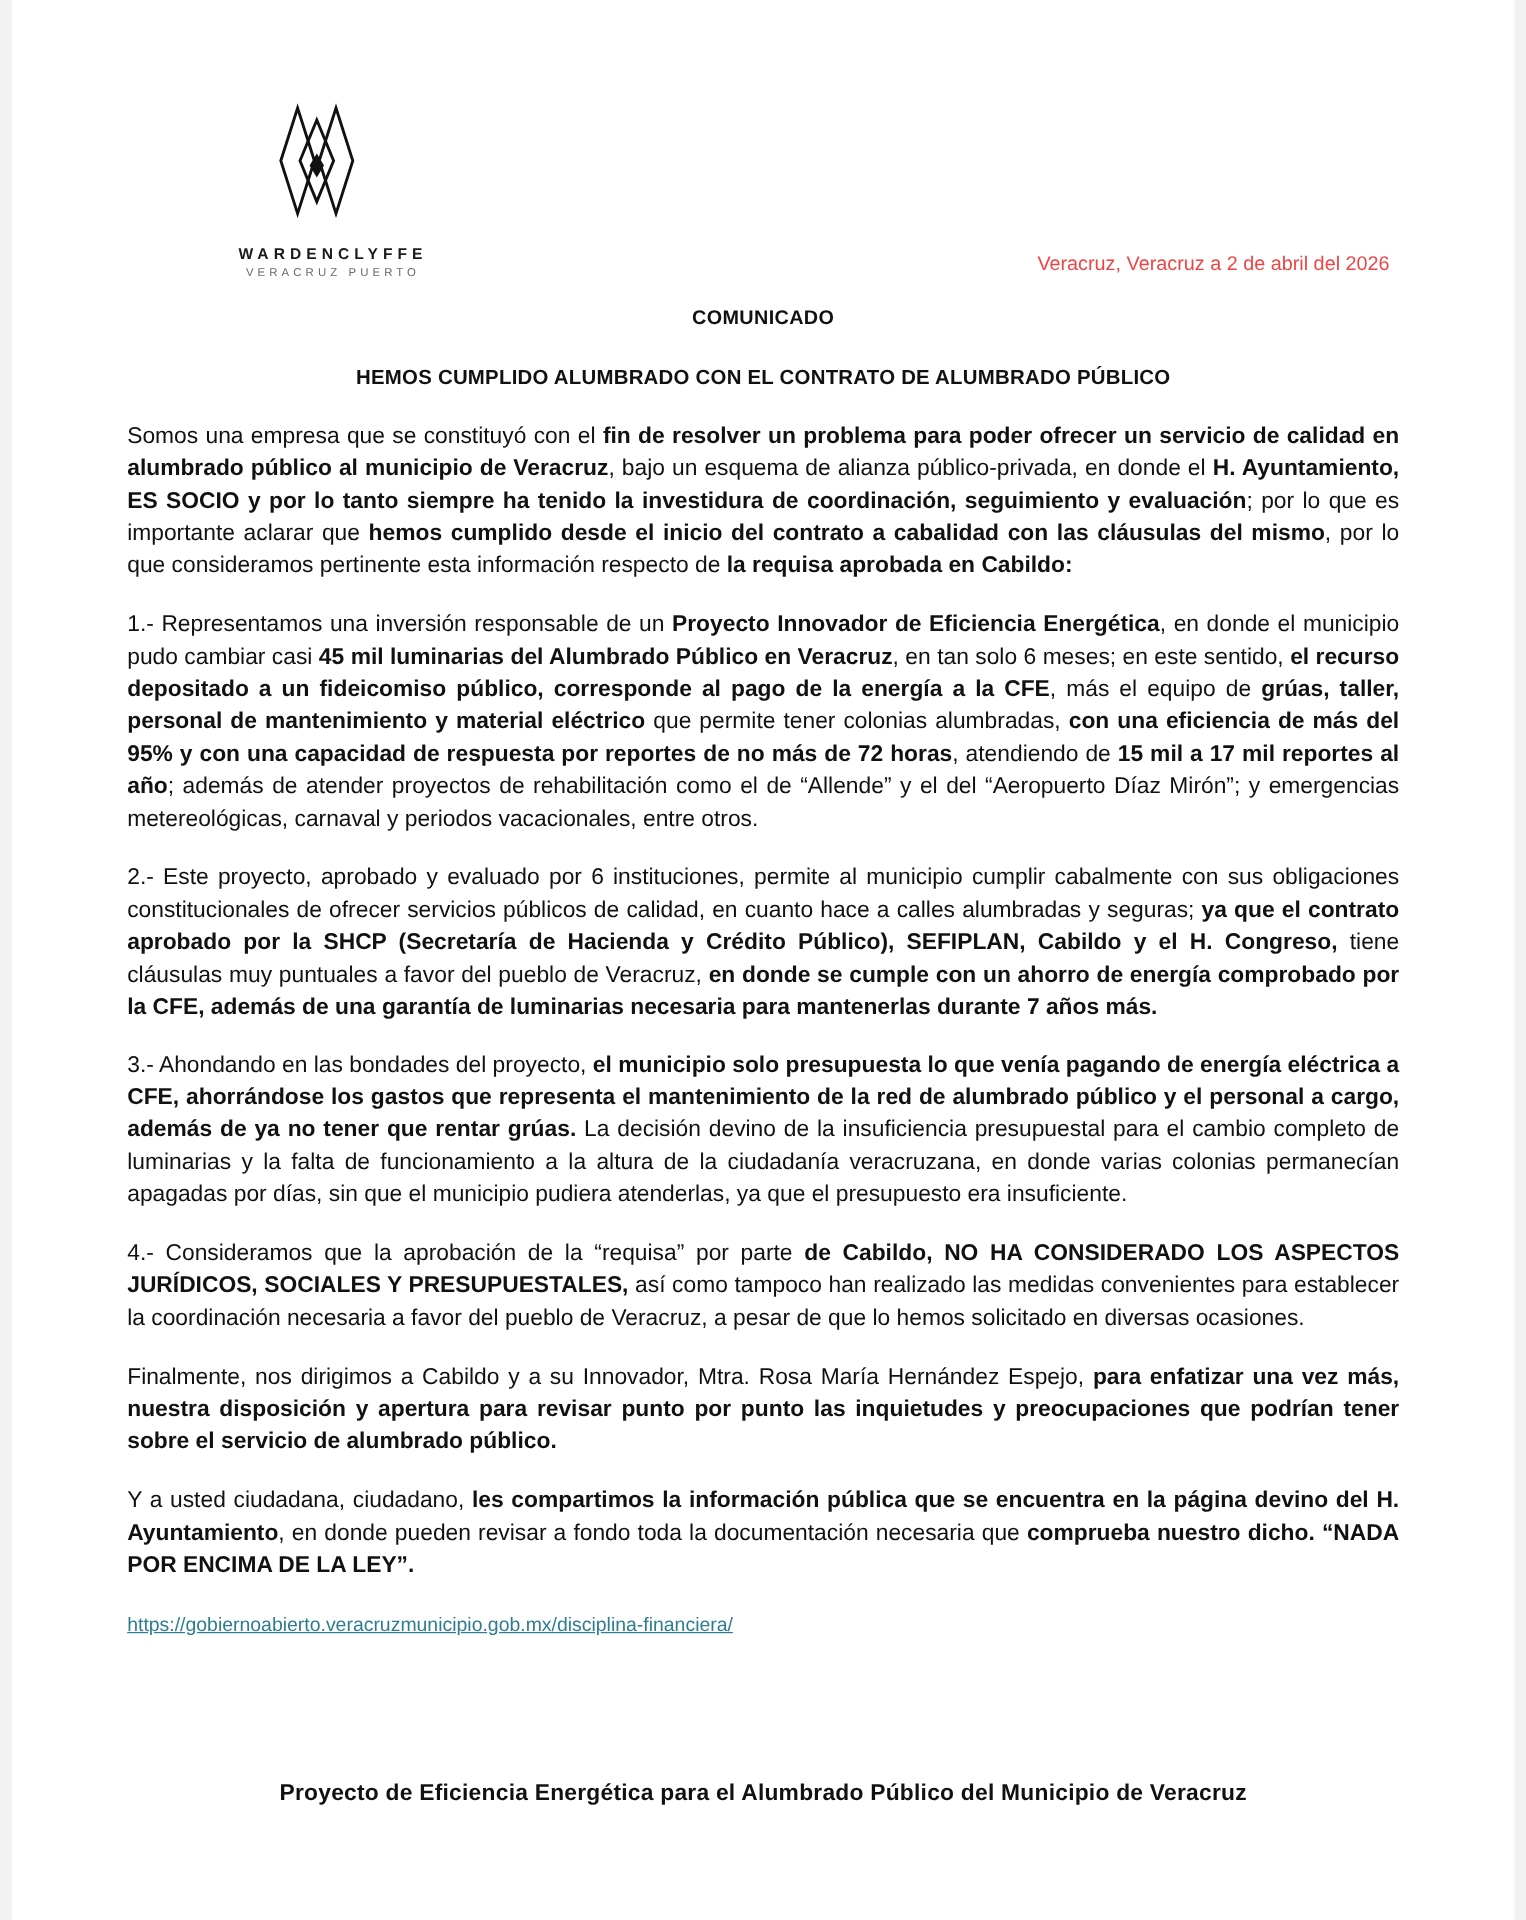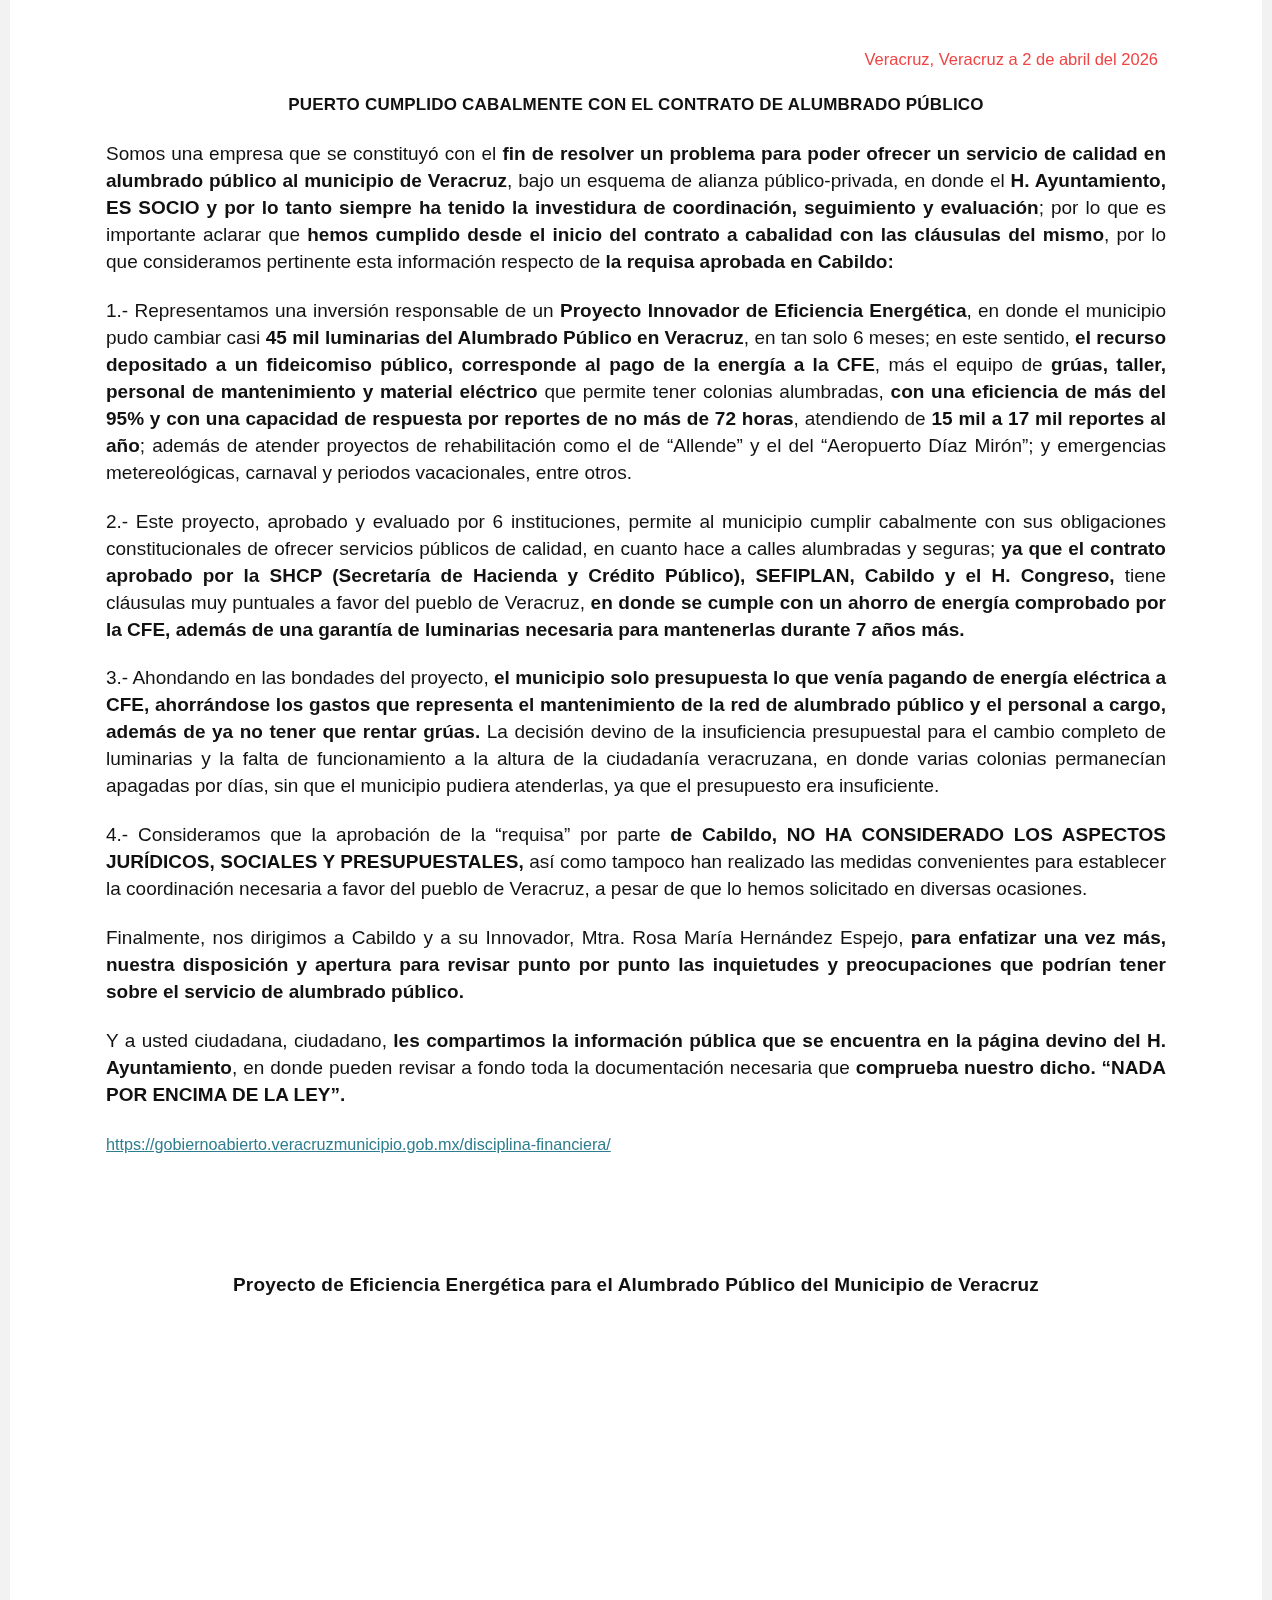--- a/index.html
+++ b/index.html
@@ -121,24 +121,39 @@
 </style>
 </head>
 <body>
 
 <div class="page">
   <div class="edge-left"></div>
   <div class="edge-right"></div>
 
   <div class="content">
 
+    <div class="logo-block">
+      <div class="logo-mark">
+        <svg viewBox="0 0 120 120" width="120" height="120" aria-hidden="true">
+          <g fill="none" stroke="#111111" stroke-width="2.4" stroke-linejoin="miter">
+            <path d="M30 62 L44 18 L58 62 L44 106 Z"></path>
+            <path d="M62 62 L76 18 L90 62 L76 106 Z"></path>
+            <path d="M46 62 L60 28 L74 62 L60 96 Z"></path>
+          </g>
+          <path d="M60 56 L66 66 L60 76 L54 66 Z" fill="#111111"></path>
+        </svg>
+      </div>
+      <div class="logo-name">WARDENCLYFFE</div>
+      <div class="logo-sub">VERACRUZ PUERTO</div>
+    </div>
 
     <div class="dateline">Veracruz, Veracruz a 2 de abril del 2026</div>
 
-    <div class="title-2">PUERTO CUMPLIDO CABALMENTE CON EL CONTRATO DE ALUMBRADO PÚBLICO</div>
+    <div class="title-1">COMUNICADO</div>
+    <div class="title-2">HEMOS CUMPLIDO ALUMBRADO CON EL CONTRATO DE ALUMBRADO PÚBLICO</div>
 
     <div id="body">
         <p class="para"><span>Somos una empresa que se constituyó con el </span><b>fin de resolver un problema para poder ofrecer un servicio de calidad en alumbrado público al municipio de Veracruz</b><span>, bajo un esquema de alianza público-privada, en donde el </span><b>H. Ayuntamiento, ES SOCIO y por lo tanto  siempre ha tenido la investidura de coordinación, seguimiento y evaluación</b><span>; por lo que es importante aclarar que </span><b>hemos cumplido  desde el inicio del contrato a cabalidad con las cláusulas del mismo</b><span>, por lo que consideramos pertinente esta información respecto de </span><b>la requisa aprobada en Cabildo:</b></p>
         <p class="para"><span>1.- Representamos una inversión responsable de un </span><b>Proyecto Innovador de Eficiencia Energética</b><span>, en donde el municipio pudo cambiar casi </span><b>45 mil luminarias del Alumbrado Público en Veracruz</b><span>, en tan solo 6 meses; en este sentido, </span><b>el recurso depositado a un  fideicomiso público, corresponde al pago de la energía a la CFE</b><span>, más el equipo de </span><b>grúas, taller, personal de mantenimiento y material eléctrico</b><span> que permite tener colonias alumbradas, </span><b>con una eficiencia de más del 95% y con una capacidad de respuesta por reportes de no más de 72 horas</b><span>, atendiendo de </span><b>15 mil a 17 mil reportes al año</b><span>; además de atender proyectos de rehabilitación como el de “Allende” y el del “Aeropuerto Díaz Mirón”; y emergencias metereológicas, carnaval y periodos vacacionales, entre otros.</span></p>
         <p class="para"><span>2.- Este proyecto, aprobado y evaluado por 6 instituciones, permite al municipio cumplir cabalmente con sus obligaciones constitucionales de ofrecer servicios públicos de calidad, en cuanto hace a calles alumbradas y seguras; </span><b>ya que el contrato aprobado por la SHCP (Secretaría de Hacienda y Crédito Público), SEFIPLAN, Cabildo y el H. Congreso,</b><span> tiene cláusulas muy puntuales a favor del pueblo de Veracruz, </span><b>en donde se cumple con un ahorro de energía comprobado por la CFE, además de una garantía de luminarias necesaria para mantenerlas durante 7 años más.</b></p>
         <p class="para"><span>3.- Ahondando en las bondades del proyecto, </span><b>el municipio solo presupuesta  lo que venía pagando de energía eléctrica a CFE, ahorrándose los gastos que representa el mantenimiento de la red de alumbrado público y el personal a cargo, además de ya no tener que rentar grúas.</b><span> La decisión devino de la insuficiencia presupuestal para el cambio completo de luminarias y la falta de funcionamiento a la altura de la ciudadanía veracruzana, en donde varias colonias permanecían apagadas por días, sin que el municipio pudiera atenderlas, ya que el presupuesto era insuficiente.</span></p>
         <p class="para"><span>4.- Consideramos que la  aprobación de la “requisa” por parte </span><b>de Cabildo, NO HA CONSIDERADO LOS ASPECTOS JURÍDICOS, SOCIALES Y PRESUPUESTALES,</b><span> así como tampoco han realizado las medidas convenientes para establecer la coordinación necesaria a favor del pueblo de Veracruz, a pesar de que lo hemos solicitado en diversas ocasiones.</span></p>
         <p class="para"><span>Finalmente, nos dirigimos a Cabildo y a su Innovador, Mtra. Rosa María Hernández Espejo, </span><b>para enfatizar una vez más, nuestra disposición y apertura para revisar punto por punto las inquietudes y preocupaciones que podrían tener sobre el servicio de alumbrado público.</b></p>
         <p class="para"><span>Y a usted ciudadana, ciudadano, </span><b>les compartimos la información pública que se encuentra en la página devino del H. Ayuntamiento</b><span>, en donde pueden revisar a fondo toda la documentación necesaria que </span><b>comprueba nuestro dicho. “NADA POR ENCIMA DE LA LEY”.</b></p>
       </div>

